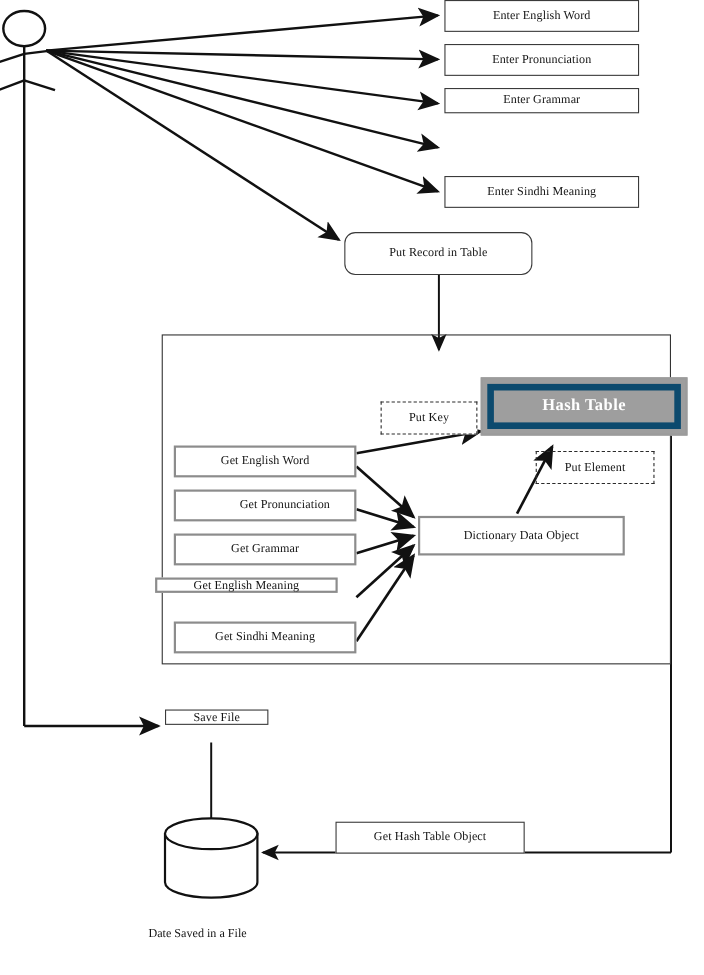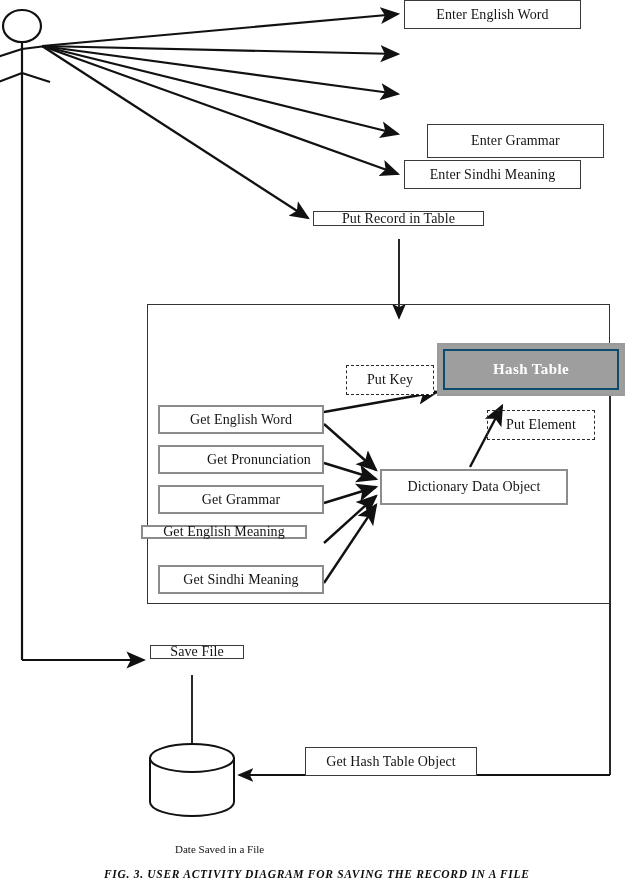--- a/index.html
+++ b/index.html
@@ -23,21 +23,21 @@
   }
   .node {
     position: absolute;
     box-sizing: border-box;
     display: flex;
     align-items: center;
     justify-content: center;
     text-align: center;
     background: #ffffff;
     font-family: "Liberation Serif", "DejaVu Serif", serif;
-    font-size: 14px;
+    font-size: 11px;
     color: #141414;
     letter-spacing: 0.1px;
     line-height: 1.1;
     z-index: 5;
   }
   .node.solid-dark {
     border: 1.6px solid #3a3a3a;
   }
   .node.solid-gray {
     border: 2px solid #8c8c8c;
@@ -51,21 +51,21 @@
     box-sizing: border-box;
     border: 2px solid #9b9b9b;
     background: #9e9e9e;
     padding: 4px;
     z-index: 5;
   }
   .hash-inner {
     box-sizing: border-box;
     width: 100%;
     height: 100%;
-    border: 2px solid #0c4a6e;
+    border: 6px solid #0c4a6e;
     background: #9e9e9e;
     display: flex;
     align-items: center;
     justify-content: center;
     color: #ffffff;
     font-weight: bold;
     font-size: 15px;
     letter-spacing: 0.4px;
     font-family: "Liberation Serif", "DejaVu Serif", serif;
     text-align: right;
@@ -77,21 +77,20 @@
     background: transparent;
     z-index: 2;
   }
   .db-label {
     position: absolute;
     font-family: "Liberation Serif", "DejaVu Serif", serif;
     font-size: 11px;
     color: #141414;
     white-space: nowrap;
     z-index: 6;
-    margin-left: 40px;
   }
   .caption {
     position: absolute;
     font-family: "Liberation Serif", "DejaVu Serif", serif;
     font-style: italic;
     font-weight: bold;
     font-size: 11.5px;
     color: #0d0d0d;
     letter-spacing: 0.7px;
     white-space: nowrap;
@@ -161,28 +160,31 @@
       <path d="M150,758 L150,802 A42,14 0 0 0 234,802 L234,758 Z" fill="#ffffff" stroke="#111111" stroke-width="2"></path>
       <ellipse cx="192" cy="758" rx="42" ry="14" fill="#ffffff" stroke="#111111" stroke-width="2"></ellipse>
     </g>
   </svg>
 
   <div class="container-box" style="left:147px; top:304px; width:463px; height:300px;"></div>
 
   <div class="node solid-dark" style="left:404px; top:0px; width:177px; height:29px;">
     <span>Enter English Word</span>
   </div>
-  <div class="node solid-dark" style="left:427px; top:80px; width:177px; height:34px;margin-top:44px;">
+  <div class="node solid-dark" style="left:404px; top:40px; width:177px; height:29px;">
+    <span>Enter Pronunciation</span>
+  </div>
+  <div class="node solid-dark" style="left:404px; top:80px; width:177px; height:23px;">
     <span>Enter Grammar</span>
   </div>
   <div class="node solid-dark" style="left:404px; top:160px; width:177px; height:29px;">
     <span>Enter Sindhi Meaning</span>
   </div>
 
-  <div class="node solid-dark" style="left:313px; top:211px; width:171px; height:15px;">
+  <div class="node solid-dark" style="left:313px; top:211px; width:171px; height:39px;border-radius:10px;">
     <span>Put Record in Table</span>
   </div>
 
   <div class="hash-outer" style="left:437px; top:343px; width:188px; height:53px;">
     <div class="hash-inner">Hash Table</div>
   </div>
 
   <div class="node dashed" style="left:346px; top:365px; width:88px; height:30px;">
     <span>Put Key</span>
   </div>
@@ -213,15 +215,14 @@
   <div class="node solid-dark" style="left:150px; top:645px; width:94px; height:14px;">
     <span>Save File</span>
   </div>
 
   <div class="node solid-dark" style="left:305px; top:747px; width:172px; height:29px;">
     <span>Get Hash Table Object</span>
   </div>
 
   <div class="db-label" style="left:135px; top:843px;">Date Saved in a File</div>
 
-  <div class="caption" style="left:104px; top:868px;">FIG. 3. USER ACTIVITY DIAGRAM FOR SAVING THE RECORD IN A FILE</div>
 
 </div>
 
 </body></html>

